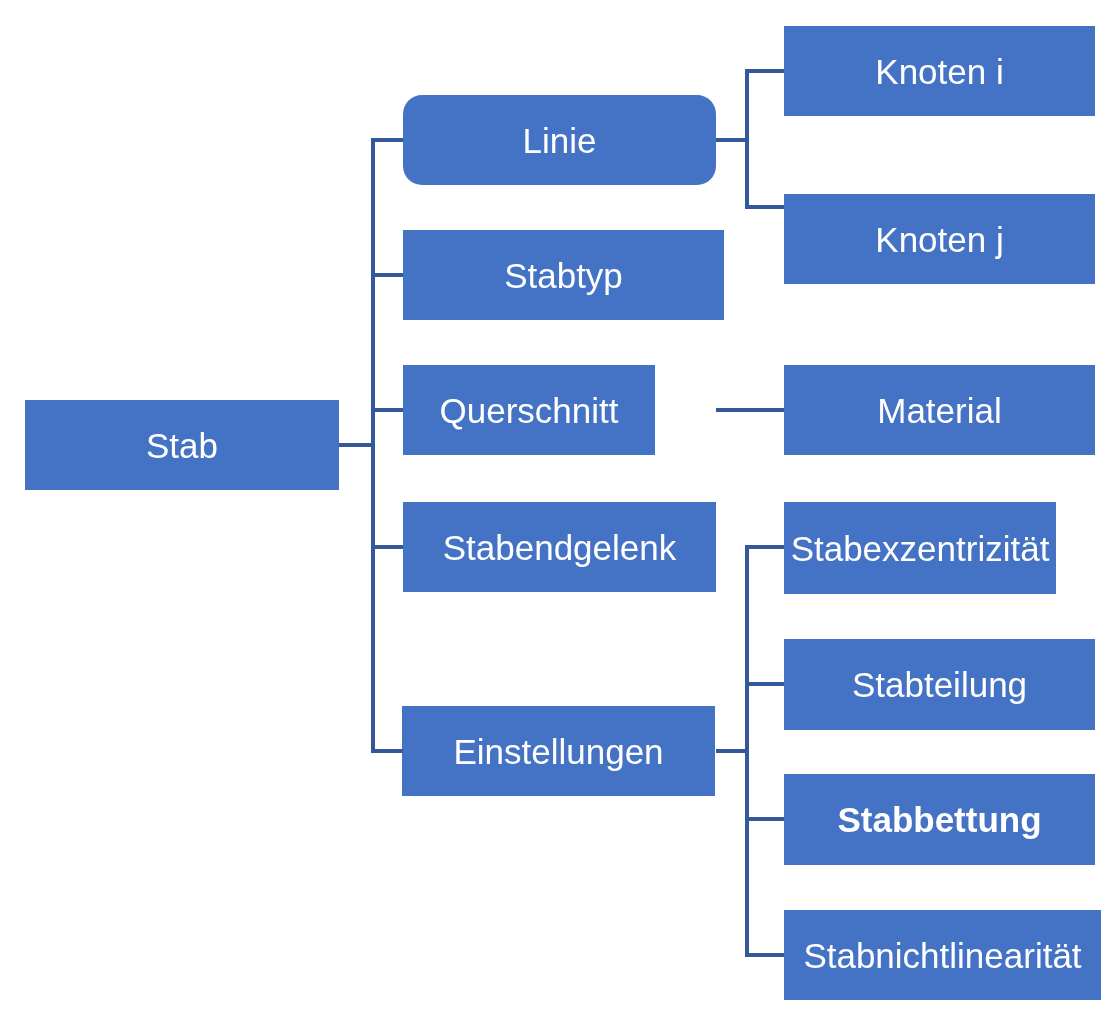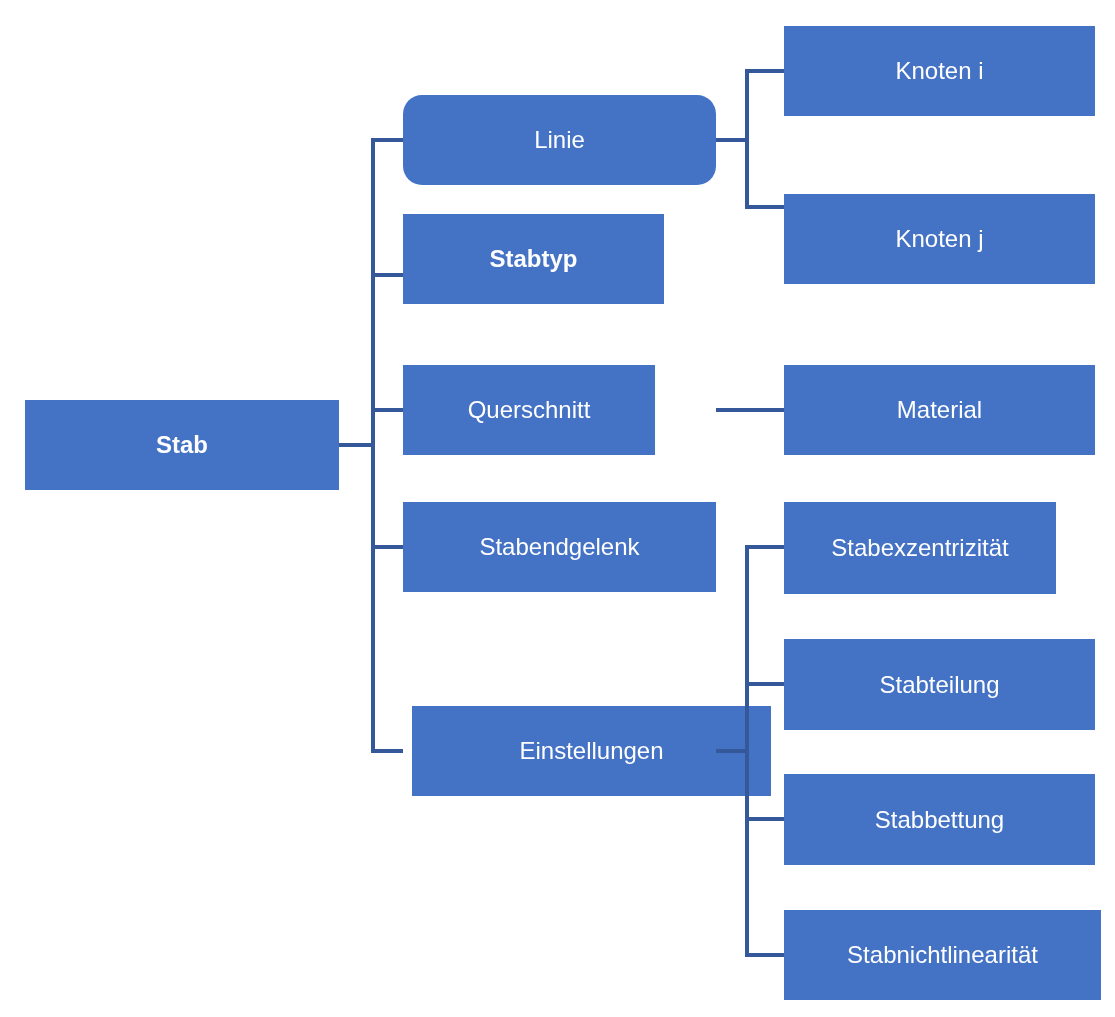--- a/index.html
+++ b/index.html
@@ -18,41 +18,41 @@
     font-family: "Liberation Sans", sans-serif;
     overflow: hidden;
   }
   .node {
     position: absolute;
     background: var(--node-fill);
     color: var(--node-text);
     display: flex;
     align-items: center;
     justify-content: center;
-    font-size: 24px;
+    font-size: 35px;
     line-height: 1;
     white-space: nowrap;
   }
   .edge {
     position: absolute;
     background: var(--connector);
   }
   
-  #n-stab                 { left: 25px;  top: 400px; width: 314px; height: 90px; font-weight: bold; }
+  #n-stab                 { left: 25px;  top: 400px; width: 314px; height: 90px; }
   #n-linie                { left: 403px; top: 95px;  width: 313px; height: 90px; border-radius: 19px; }
-  #n-stabtyp              { left: 403px; top: 214px; width: 261px; height: 90px; font-weight: bold; }
+  #n-stabtyp              { left: 403px; top: 230px; width: 321px; height: 90px; }
   #n-querschnitt          { left: 403px; top: 365px; width: 252px; height: 90px; }
   #n-stabendgelenk        { left: 403px; top: 502px; width: 313px; height: 90px; }
-  #n-einstellungen        { left: 412px; top: 706px; width: 359px; height: 90px; }
+  #n-einstellungen        { left: 402px; top: 706px; width: 313px; height: 90px; }
   #n-knoten-i             { left: 784px; top: 26px;  width: 311px; height: 90px; }
   #n-knoten-j             { left: 784px; top: 162px; width: 311px; height: 90px; margin-top: 32px; }
   #n-material             { left: 784px; top: 365px; width: 311px; height: 90px; }
   #n-stabexzentrizitaet   { left: 784px; top: 502px; width: 272px; height: 92px; }
   #n-stabteilung          { left: 784px; top: 639px; width: 311px; height: 91px; }
-  #n-stabbettung          { left: 784px; top: 774px; width: 311px; height: 91px; }
+  #n-stabbettung          { left: 784px; top: 774px; width: 311px; height: 91px; font-weight: bold; }
   #n-stabnichtlinearitaet { left: 784px; top: 910px; width: 317px; height: 90px; }
   
   #e-stab-h              { left: 339px; top: 443px; width: 34px;  height: 4px; }
   #e-trunk               { left: 371px; top: 138px; width: 4px;   height: 615px; }
   #e-stub-linie          { left: 373px; top: 138px; width: 30px;  height: 4px; }
   #e-stub-stabtyp        { left: 373px; top: 273px; width: 30px;  height: 4px; }
   #e-stub-querschnitt    { left: 373px; top: 408px; width: 30px;  height: 4px; }
   #e-stub-stabendgelenk  { left: 373px; top: 545px; width: 30px;  height: 4px; }
   #e-stub-einstellungen  { left: 373px; top: 749px; width: 30px;  height: 4px; }
   #e-querschnitt-material{ left: 716px; top: 408px; width: 68px;  height: 4px; }

